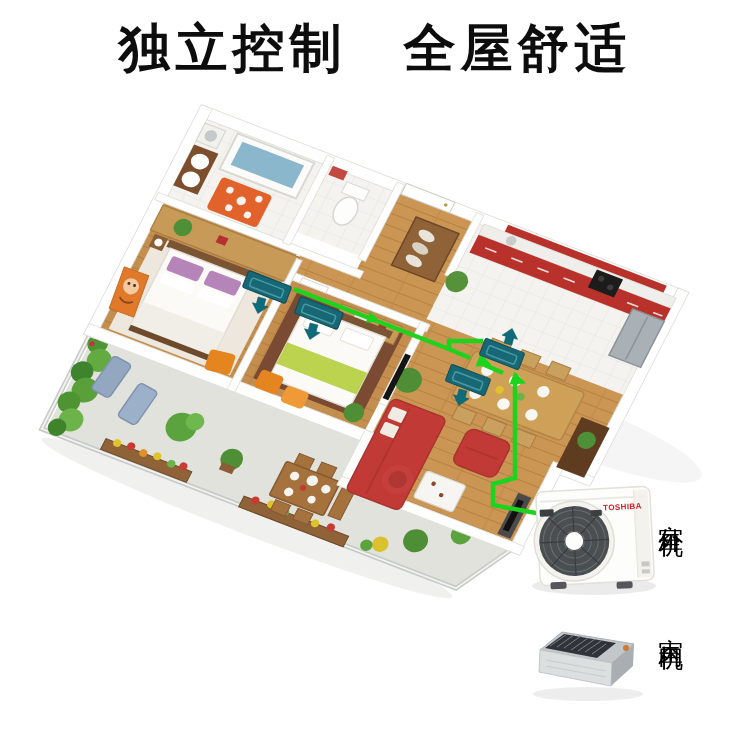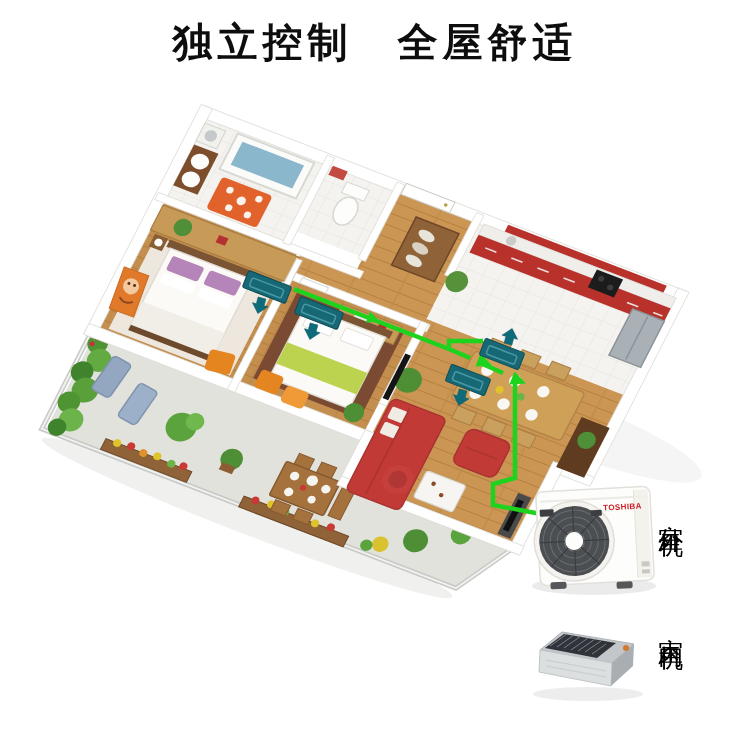--- a/index.html
+++ b/index.html
@@ -1,19 +1,19 @@
 <!DOCTYPE html>
 <html><head>
 <meta charset="utf-8">
 <style>
   html,body{margin:0;padding:0;background:#ffffff;}
   .page{position:relative;width:750px;height:750px;background:#ffffff;overflow:hidden;
         font-family:"Liberation Sans", sans-serif;}
   .title{position:absolute;top:20px;left:0;width:750px;text-align:center;
-         font-size:40px;font-weight:900;color:#0d0d0d;letter-spacing:5px;line-height:1.1;margin:0;}
+         font-size:52px;font-weight:900;color:#0d0d0d;letter-spacing:5px;line-height:1.1;margin:0;}
   .vlabel{position:absolute;writing-mode:vertical-rl;text-orientation:upright;
           font-size:25px;color:#000;letter-spacing:4px;line-height:1.05;font-weight:400;}
   .vlabel.outdoor{left:658px;top:505px;}
   .vlabel.indoor{left:658px;top:618px;}
   svg{position:absolute;left:0;top:0;}
 </style>
 </head>
 <body>
 
 <div class="page">

